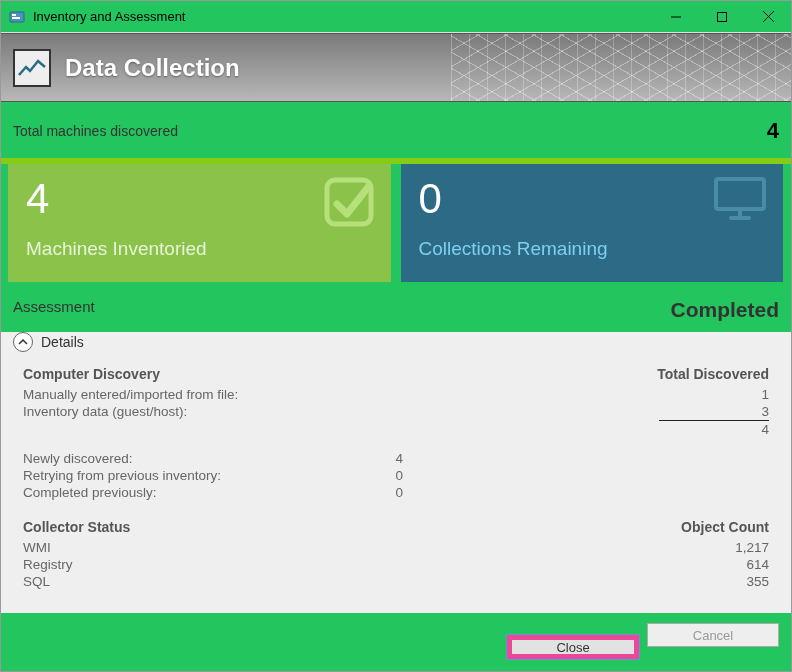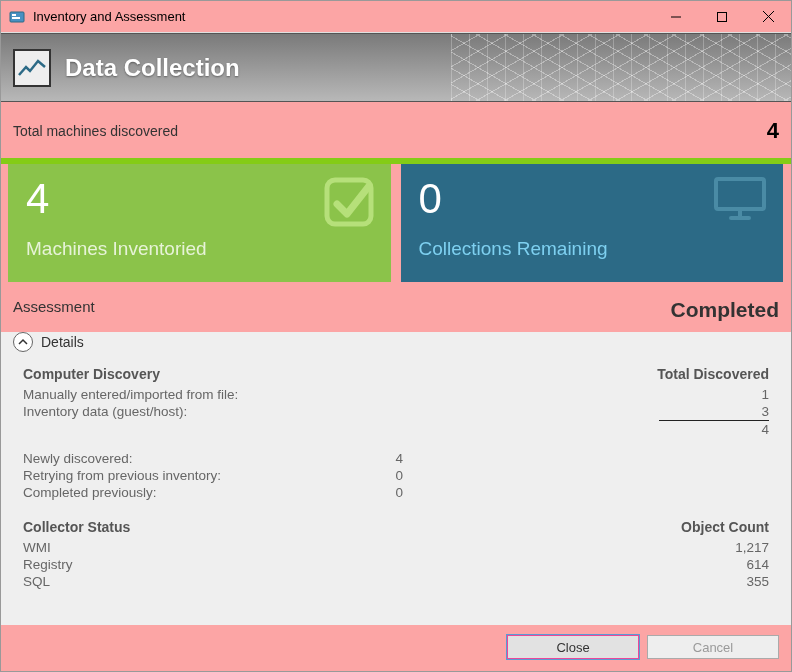--- a/index.html
+++ b/index.html
@@ -1,17 +1,17 @@
 <!DOCTYPE html>
 <html><head>
 <meta charset="utf-8">
 <style>
   * { box-sizing: border-box; }
   html, body { margin: 0; padding: 0; font-family: "Segoe UI", Arial, sans-serif; font-size: 13px; color: #333; background: #fff; }
-  .window { width: 792px; height: 672px; border: 1px solid #999; display: flex; flex-direction: column; background: #fca5a5; }
+  .window { width: 792px; height: 672px; border: 1px solid #999; display: flex; flex-direction: column; background: #22c55e; }
   .titlebar { height: 32px; display: flex; align-items: center; padding: 0 0 0 8px; border-bottom: 1px solid #e0e0e0; }
   .titlebar .appicon { width: 16px; height: 16px; margin-right: 8px; }
   .titlebar .title { flex: 1; font-size: 13px; color: #000; }
   .titlebar .winbtns { display: flex; }
   .titlebar .winbtn { width: 46px; height: 30px; display: flex; align-items: center; justify-content: center; }
   .titlebar .winbtn svg { stroke: #000; stroke-width: 1; fill: none; }
 
   .banner {
     height: 69px;
     display: flex;
@@ -69,21 +69,21 @@
   .row { display: flex; font-size: 13.5px; color: #666; padding: 1px 0; }
   .row .k { width: 270px; }
   .row .m { width: 110px; text-align: right; }
   .row .r { flex: 1; text-align: right; }
   .sumline { border-top: 1px solid #222; width: 110px; margin-left: auto; }
   .mt8 { margin-top: 12px; }
   .mt14 { margin-top: 18px; }
 
   .footer { display: flex; justify-content: flex-end; gap: 8px; padding: 10px 12px 12px 12px; }
   .btn { width: 132px; height: 24px; border: 1px solid #aaa; background: #eee; font-size: 13px; display: flex; align-items: center; justify-content: center; }
-  .btn.primary { border: 1px solid #ec4899; background: #e2e2e2; box-shadow: 0 0 0 1px #5a9bd4; }
+  .btn.primary { border: 5px solid #ec4899; background: #e2e2e2; box-shadow: 0 0 0 1px #5a9bd4; margin-top: 12px; }
   .btn.disabled { color: #9a9a9a; }
 </style>
 </head>
 <body>
 
 <div class="window">
 
   <div class="titlebar">
     <span class="appicon">
       <svg width="16" height="16" viewBox="0 0 16 16">

